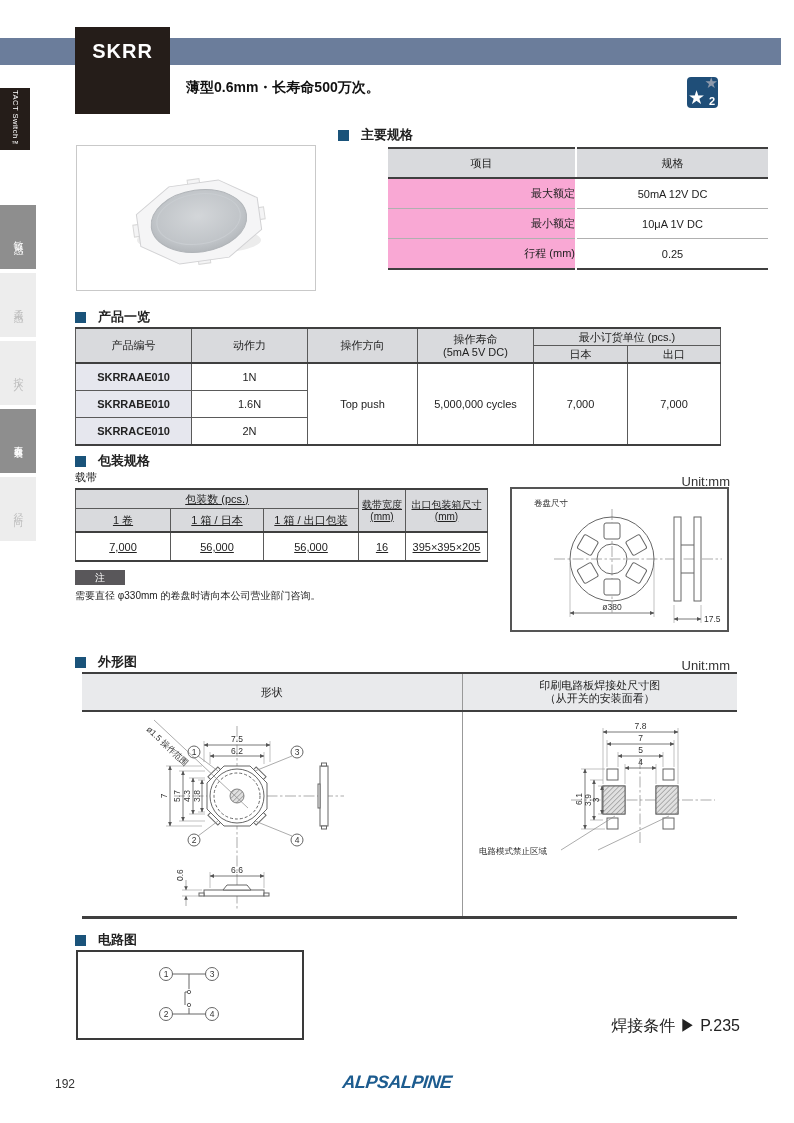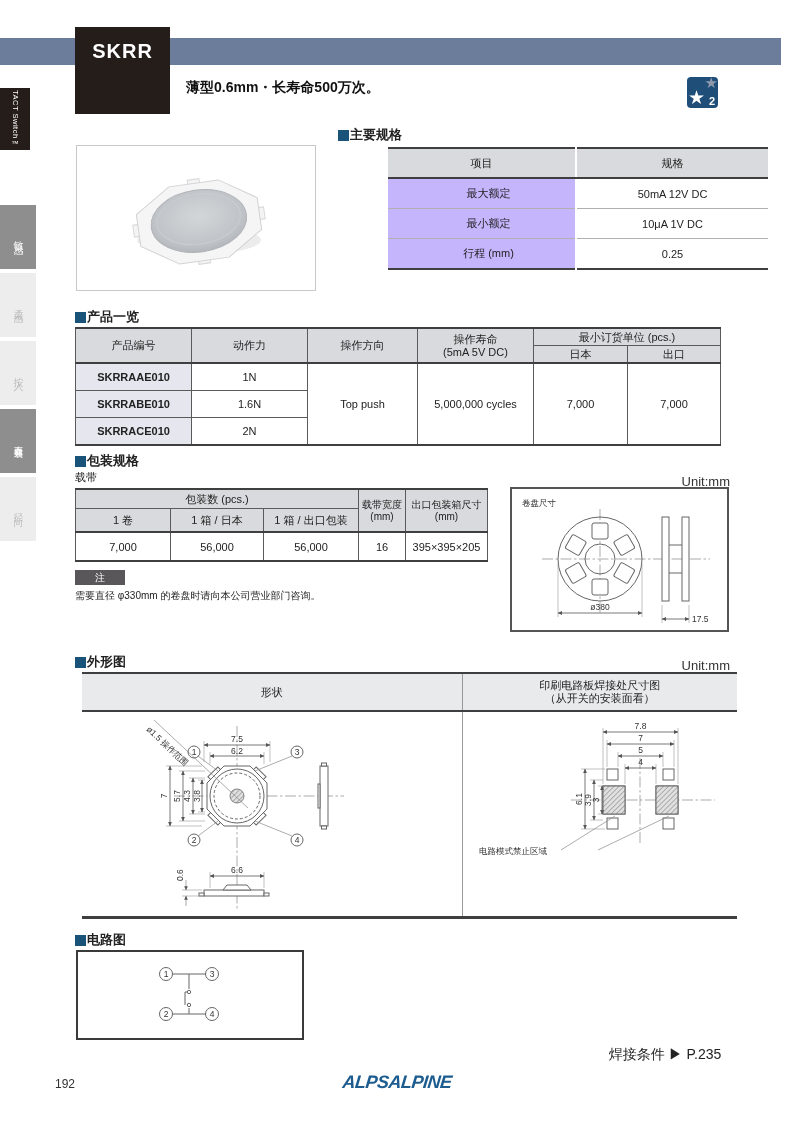--- a/index.html
+++ b/index.html
@@ -24,75 +24,75 @@
   .series-tab{position:absolute;left:0;top:88px;width:30px;height:62px;background:#251d19;
               display:flex;align-items:center;justify-content:center;}
   .series-tab span{writing-mode:vertical-rl;color:#fff;font-size:7.5px;letter-spacing:.5px;}
   .cat-tab{position:absolute;left:0;width:36px;height:64px;display:flex;align-items:center;justify-content:center;
            writing-mode:vertical-rl;text-orientation:upright;font-size:10px;letter-spacing:4px;}
   .cat-tab.dark{background:#8e8e8e;color:#fff;}
   .cat-tab.light{background:#ededed;color:#bdbdbd;}
   .cat-tab.four{font-size:9px;letter-spacing:1px;}
 
   
-  .sec-title{position:absolute;font-size:13px;font-weight:bold;color:#222;display:flex;align-items:center;gap:1px;}
+  .sec-title{position:absolute;font-size:13px;font-weight:bold;color:#222;display:flex;align-items:center;gap:12px;}
   .sq{width:11px;height:11px;background:#1a537a;display:inline-block;flex:0 0 auto;}
   .unit{position:absolute;font-size:13px;color:#333;width:80px;text-align:right;}
 
   
   .photo-box{position:absolute;left:76px;top:145px;width:240px;height:146px;border:1px solid #c9c9c9;
              background:#fff;box-sizing:border-box;}
 
   
   table{border-collapse:collapse;table-layout:fixed;}
   th,td{font-size:11px;font-weight:normal;text-align:center;padding:0;overflow:hidden;}
   .tbl{position:absolute;}
 
   .spec-table{width:380px;border-top:2px solid #3f3f3f;border-bottom:2px solid #3f3f3f;margin-left:48px;}
   .spec-table th{height:28px;background:#d9dadd;border-bottom:2px solid #3f3f3f;}
   .spec-table th:first-child{border-right:2px solid #fff;}
   .spec-table td{height:29px;border-bottom:1px solid #b0b0b0;}
   .spec-table tr:last-child td{border-bottom:none;}
-  .spec-table .lbl{background:#c4b5fd;text-align:center;padding-left:14px;border-right:2px solid #fff;}
+  .spec-table .lbl{background:#f9a8d4;text-align:right;padding-left:14px;border-right:2px solid #fff;}
 
   .grid-table th,.grid-table td{border:1px solid #5a5a5a;}
   .prod-table{width:645px;border-top:2px solid #3f3f3f;border-bottom:2px solid #3f3f3f;}
   .prod-table thead th{background:#d9dadd;}
   .prod-table thead{border-bottom:2px solid #3f3f3f;}
   .prod-table td{height:26px;}
   .prod-table .part{background:#e6e7ee;font-weight:bold;}
   .two-line div{line-height:13px;}
 
-  .pack-table{width:412px;border-top:2px solid #3f3f3f;border-bottom:2px solid #3f3f3f;}
+  .pack-table{width:412px;border-top:2px solid #3f3f3f;border-bottom:2px solid #3f3f3f;text-decoration:underline;}
   .pack-table thead th{background:#d9dadd;}
   .pack-table thead{border-bottom:2px solid #3f3f3f;}
   .pack-table .h1{height:18px;}
   .pack-table .h2{height:22px;}
   .pack-table td{height:27px;}
   .pack-table .small-h div{font-size:10px;line-height:12px;}
 
   .note-label{position:absolute;left:75px;top:570px;width:50px;height:15px;background:#59575a;
               color:#fff;font-size:10px;text-align:center;line-height:15px;}
   .note-text{position:absolute;left:75px;top:589px;font-size:10px;color:#222;}
 
-  .reel-box{position:absolute;left:510px;top:487px;width:219px;height:145px;border:2px solid #555;box-sizing:border-box;}
+  .reel-box{position:absolute;left:510px;top:487px;width:219px;height:145px;border:2px solid #555;box-sizing:border-box;padding-left:12px;}
 
   .outline-table{width:655px;border-top:2px solid #3f3f3f;border-bottom:3px solid #3f3f3f;}
   .outline-table th{background:#e9eaec;height:36px;border-bottom:2px solid #3f3f3f;}
   .outline-table th:first-child,.outline-table td:first-child{border-right:1px solid #999;}
   .outline-table td{height:204px;vertical-align:middle;background:#fff;}
 
   .circuit-box{position:absolute;left:76px;top:950px;width:228px;height:90px;border:2px solid #3a3a3a;
                box-sizing:border-box;display:flex;align-items:center;justify-content:center;}
 
   
   .footer-page{position:absolute;left:55px;top:1077px;font-size:12px;color:#333;}
   .logo{position:absolute;left:297px;top:1072px;width:200px;text-align:center;font-size:18px;
         font-weight:bold;font-style:italic;color:#1d5c8f;letter-spacing:-.5px;transform:skewX(-6deg);}
-  .footer-right{position:absolute;left:590px;top:1046px;width:150px;text-align:center;font-size:14px;color:#222;}
+  .footer-right{position:absolute;left:590px;top:1016px;width:150px;text-align:right;font-size:16px;color:#222;}
 
   
   .draw{display:block;margin:0 auto;}
   .draw .part{fill:#fff;stroke:#666;stroke-width:1;}
   .draw .ln{fill:none;stroke:#666;stroke-width:1;}
   .draw .thin{stroke:#888;stroke-width:.7;fill:none;}
   .draw .ext{stroke:#999;stroke-width:.6;}
   .draw .dim{stroke:#555;stroke-width:.8;marker-start:url(#ar);marker-end:url(#ar);}
   .draw .cl{stroke:#888;stroke-width:.7;stroke-dasharray:11 2.5 2.5 2.5;fill:none;}
   .draw text{fill:#333;font-size:8.5px;font-family:"Liberation Sans",sans-serif;}

